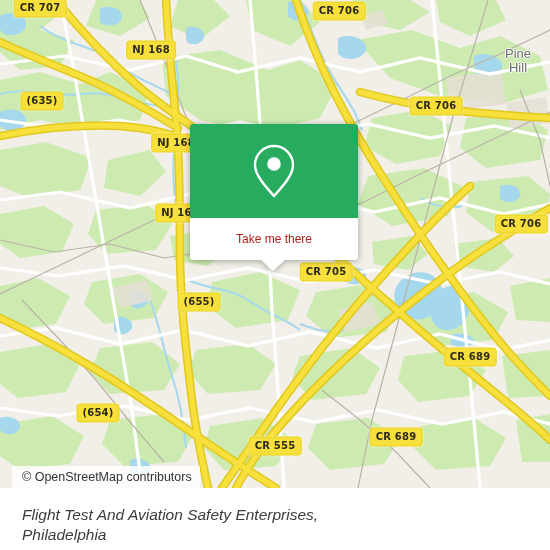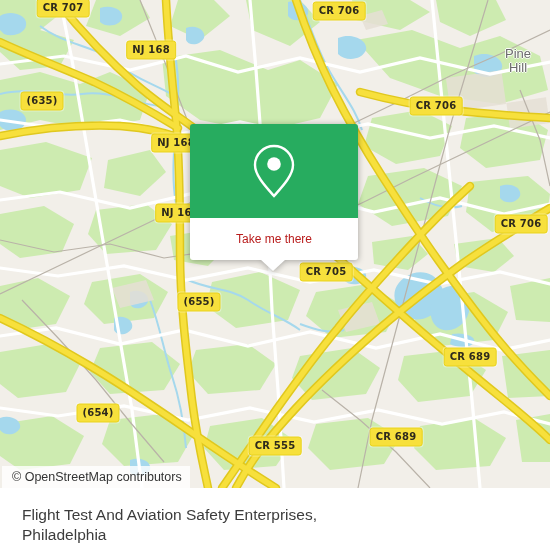--- a/index.html
+++ b/index.html
@@ -106,21 +106,21 @@
     top: 135px;
     width: 0; height: 0;
     border-left: 13px solid transparent;
     border-right: 13px solid transparent;
     border-top: 12px solid #ffffff;
   }
 
   
   #attribution {
     position: absolute;
-    left: 2px;
+    left: 12px;
     top: 466px;
     height: 22px;
     display: flex;
     align-items: center;
     padding: 0 8px 0 10px;
     background: rgba(255,255,255,0.80);
     color: #333333;
     font-size: 12.5px;
     font-family: "Liberation Sans", sans-serif;
     white-space: nowrap;
@@ -145,20 +145,21 @@
   }
   #footer-inner {
     position: absolute;
     left: 0; top: 0;
     width: 550px; height: 62px;
     display: flex;
     align-items: center;
     justify-content: space-between;
     padding: 12px 14px 0 22px;
     box-sizing: border-box;
+    font-style: italic;
   }
   #place-title {
     color: #3c3c3c;
     font-size: 15.5px;
     line-height: 20px;
     max-width: 330px;
     font-family: "Liberation Sans", sans-serif;
   }
   #brand {
     display: flex;
@@ -315,21 +316,21 @@
           <path d="M550 208 C520 226 490 244 462 264 C434 284 406 306 380 328 C350 354 322 380 296 408 C272 434 252 458 236 488"></path>
           <path d="M0 318 C30 332 60 348 90 366 C124 386 156 408 188 430 C220 452 250 472 276 488"></path>
           <path d="M222 488 C240 462 258 436 276 410 C296 382 316 354 338 328 C360 300 384 274 408 248 C430 224 450 204 470 186"></path>
           <path d="M0 42 C30 56 62 68 94 82 C124 96 152 112 178 128"></path>
           <path d="M550 118 C516 116 484 114 452 110 C420 106 390 100 360 92"></path>
         </g>
       </g>
     </svg>
 
     <div id="shield-layer">
-        <div class="shield" style="left: 63px; top: 8px;">CR 707</div>
+        <div class="shield" style="left: 40px; top: 8px;">CR 707</div>
         <div class="shield" style="left: 339px; top: 11px;">CR 706</div>
         <div class="shield" style="left: 151px; top: 50px;">NJ 168</div>
         <div class="shield" style="left: 436px; top: 106px;">CR 706</div>
         <div class="shield" style="left: 42px; top: 101px;">(635)</div>
         <div class="shield" style="left: 176px; top: 143px;">NJ 168</div>
         <div class="shield" style="left: 180px; top: 213px;">NJ 168</div>
         <div class="shield" style="left: 521px; top: 224px;">CR 706</div>
         <div class="shield" style="left: 326px; top: 272px;">CR 705</div>
         <div class="shield" style="left: 199px; top: 302px;">(655)</div>
         <div class="shield" style="left: 470px; top: 357px;">CR 689</div>

